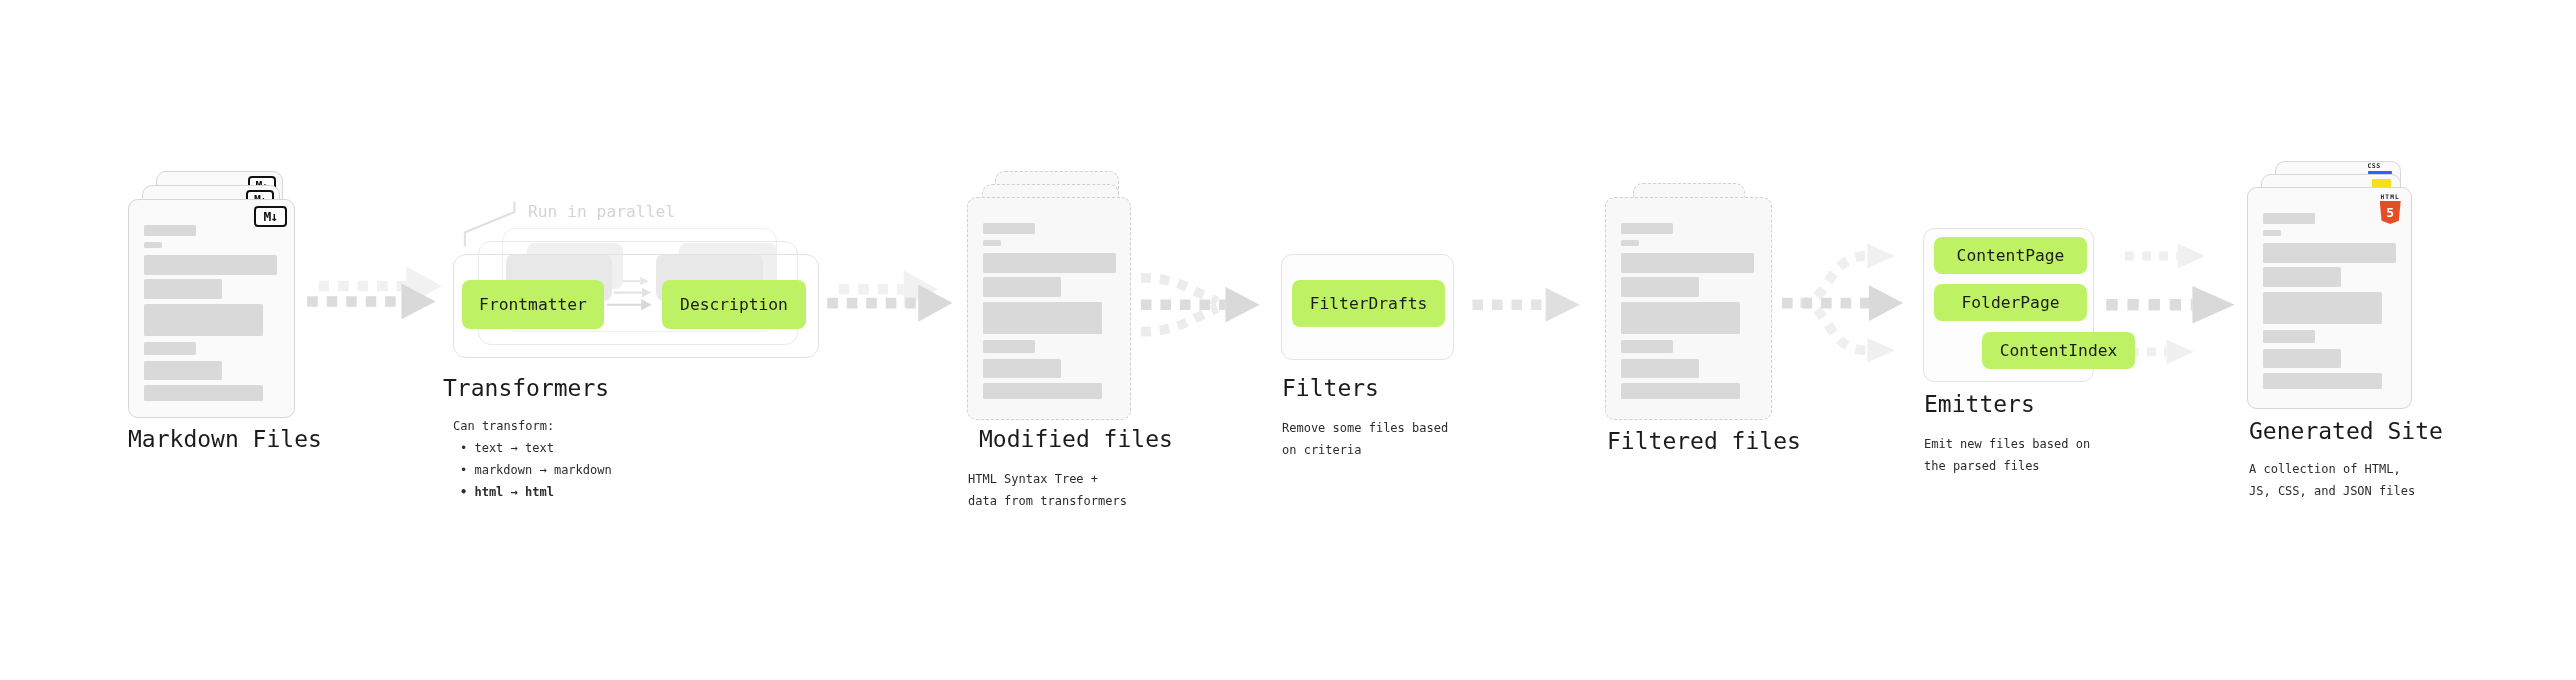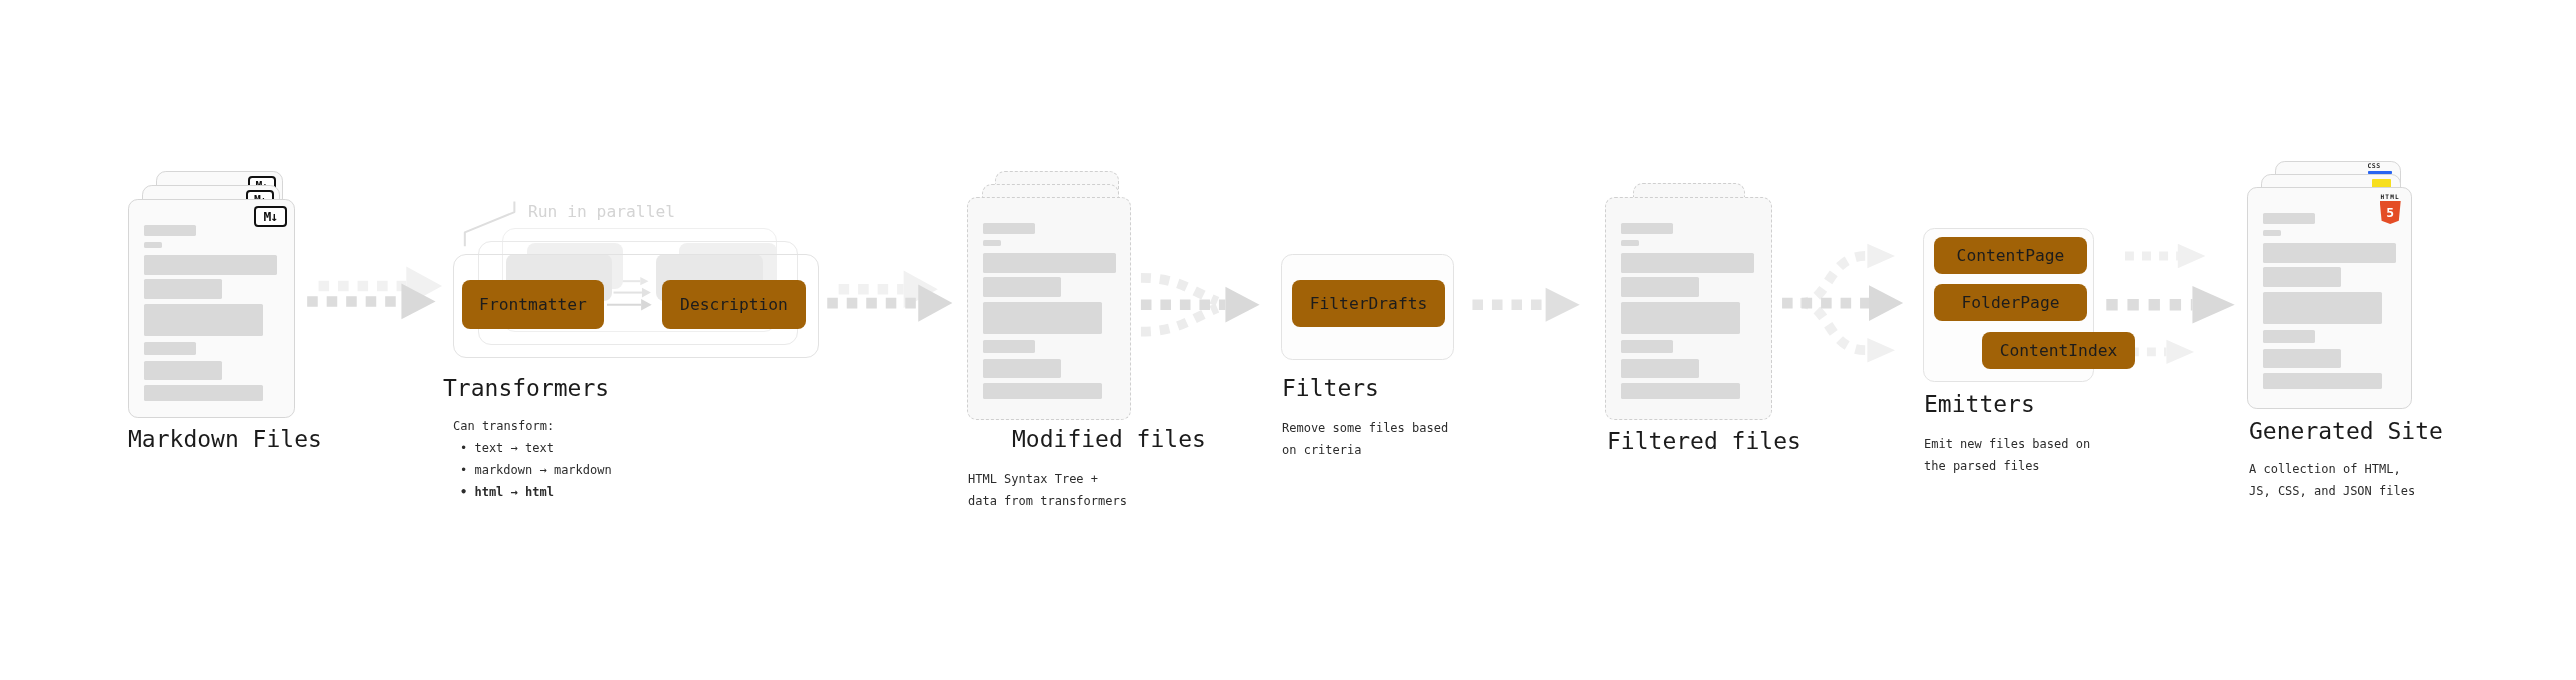--- a/index.html
+++ b/index.html
@@ -16,21 +16,21 @@
   .doc-bars .bar{background:#d9d9d9;border-radius:1.6px;}
 
   
   .md-badge{position:absolute;background:#ffffff;border:2.4px solid #111111;border-radius:4.1px;
     display:flex;align-items:center;justify-content:center;box-sizing:border-box;
     font-weight:800;color:#111;letter-spacing:-0.8px;}
 
   
   .frame{position:absolute;border-radius:13px;box-sizing:border-box;background:transparent;}
 
-  .pill{position:absolute;border-radius:8.1px;background:#a16207;box-sizing:border-box;
+  .pill{position:absolute;border-radius:8.1px;background:#bef264;box-sizing:border-box;
     display:flex;align-items:center;justify-content:center;font-size:16.3px;color:#1c1c1c;}
   .pill.ghost1{background:#e8e8e8;}
   .pill.ghost2{background:#f0f0f0;}
 
   .panel{position:absolute;background:#fdfdfd;border:1.6px solid #e3e3e3;border-radius:11.4px;box-sizing:border-box;}
 
   .stage-title{position:absolute;font-size:23px;color:#1b1b1b;white-space:nowrap;}
   .stage-desc{position:absolute;font-size:12px;line-height:22px;color:#2c2c2c;white-space:pre-line;}
   .annotation{position:absolute;font-size:16.3px;color:#d4d4d4;white-space:nowrap;}
 
@@ -161,21 +161,21 @@
           <div class="bar" style="width: 52px; height: 10.6px; margin-bottom: 6.5px;"></div>
           <div class="bar" style="width: 18px; height: 5.7px; margin-bottom: 7.3px;"></div>
           <div class="bar" style="width: 133px; height: 19.5px; margin-bottom: 4.9px;"></div>
           <div class="bar" style="width: 78px; height: 19.5px; margin-bottom: 4.9px;"></div>
           <div class="bar" style="width: 119px; height: 32px; margin-bottom: 5.7px;"></div>
           <div class="bar" style="width: 52px; height: 13px; margin-bottom: 6.5px;"></div>
           <div class="bar" style="width: 78px; height: 18.7px; margin-bottom: 5.7px;"></div>
           <div class="bar" style="width: 119px; height: 15.4px; margin-bottom: 0px;"></div>
         </div>
     </div>
-    <div class="stage-title" style="left:1012px;top:426px;">Modified files</div>
+    <div class="stage-title" style="left:979px;top:426px;">Modified files</div>
     <div class="stage-desc" style="left:968px;top:468px;">HTML Syntax Tree +
 data from transformers</div>
   </section>
 
   <section>
     <div class="panel" style="left:1281px;top:254px;width:173px;height:106px;"></div>
     <div class="pill" style="left:1292px;top:280px;width:153px;height:47px;">FilterDrafts</div>
     <div class="stage-title" style="left:1282px;top:375px;">Filters</div>
     <div class="stage-desc" style="left:1282px;top:417px;">Remove some files based
 on criteria</div>

